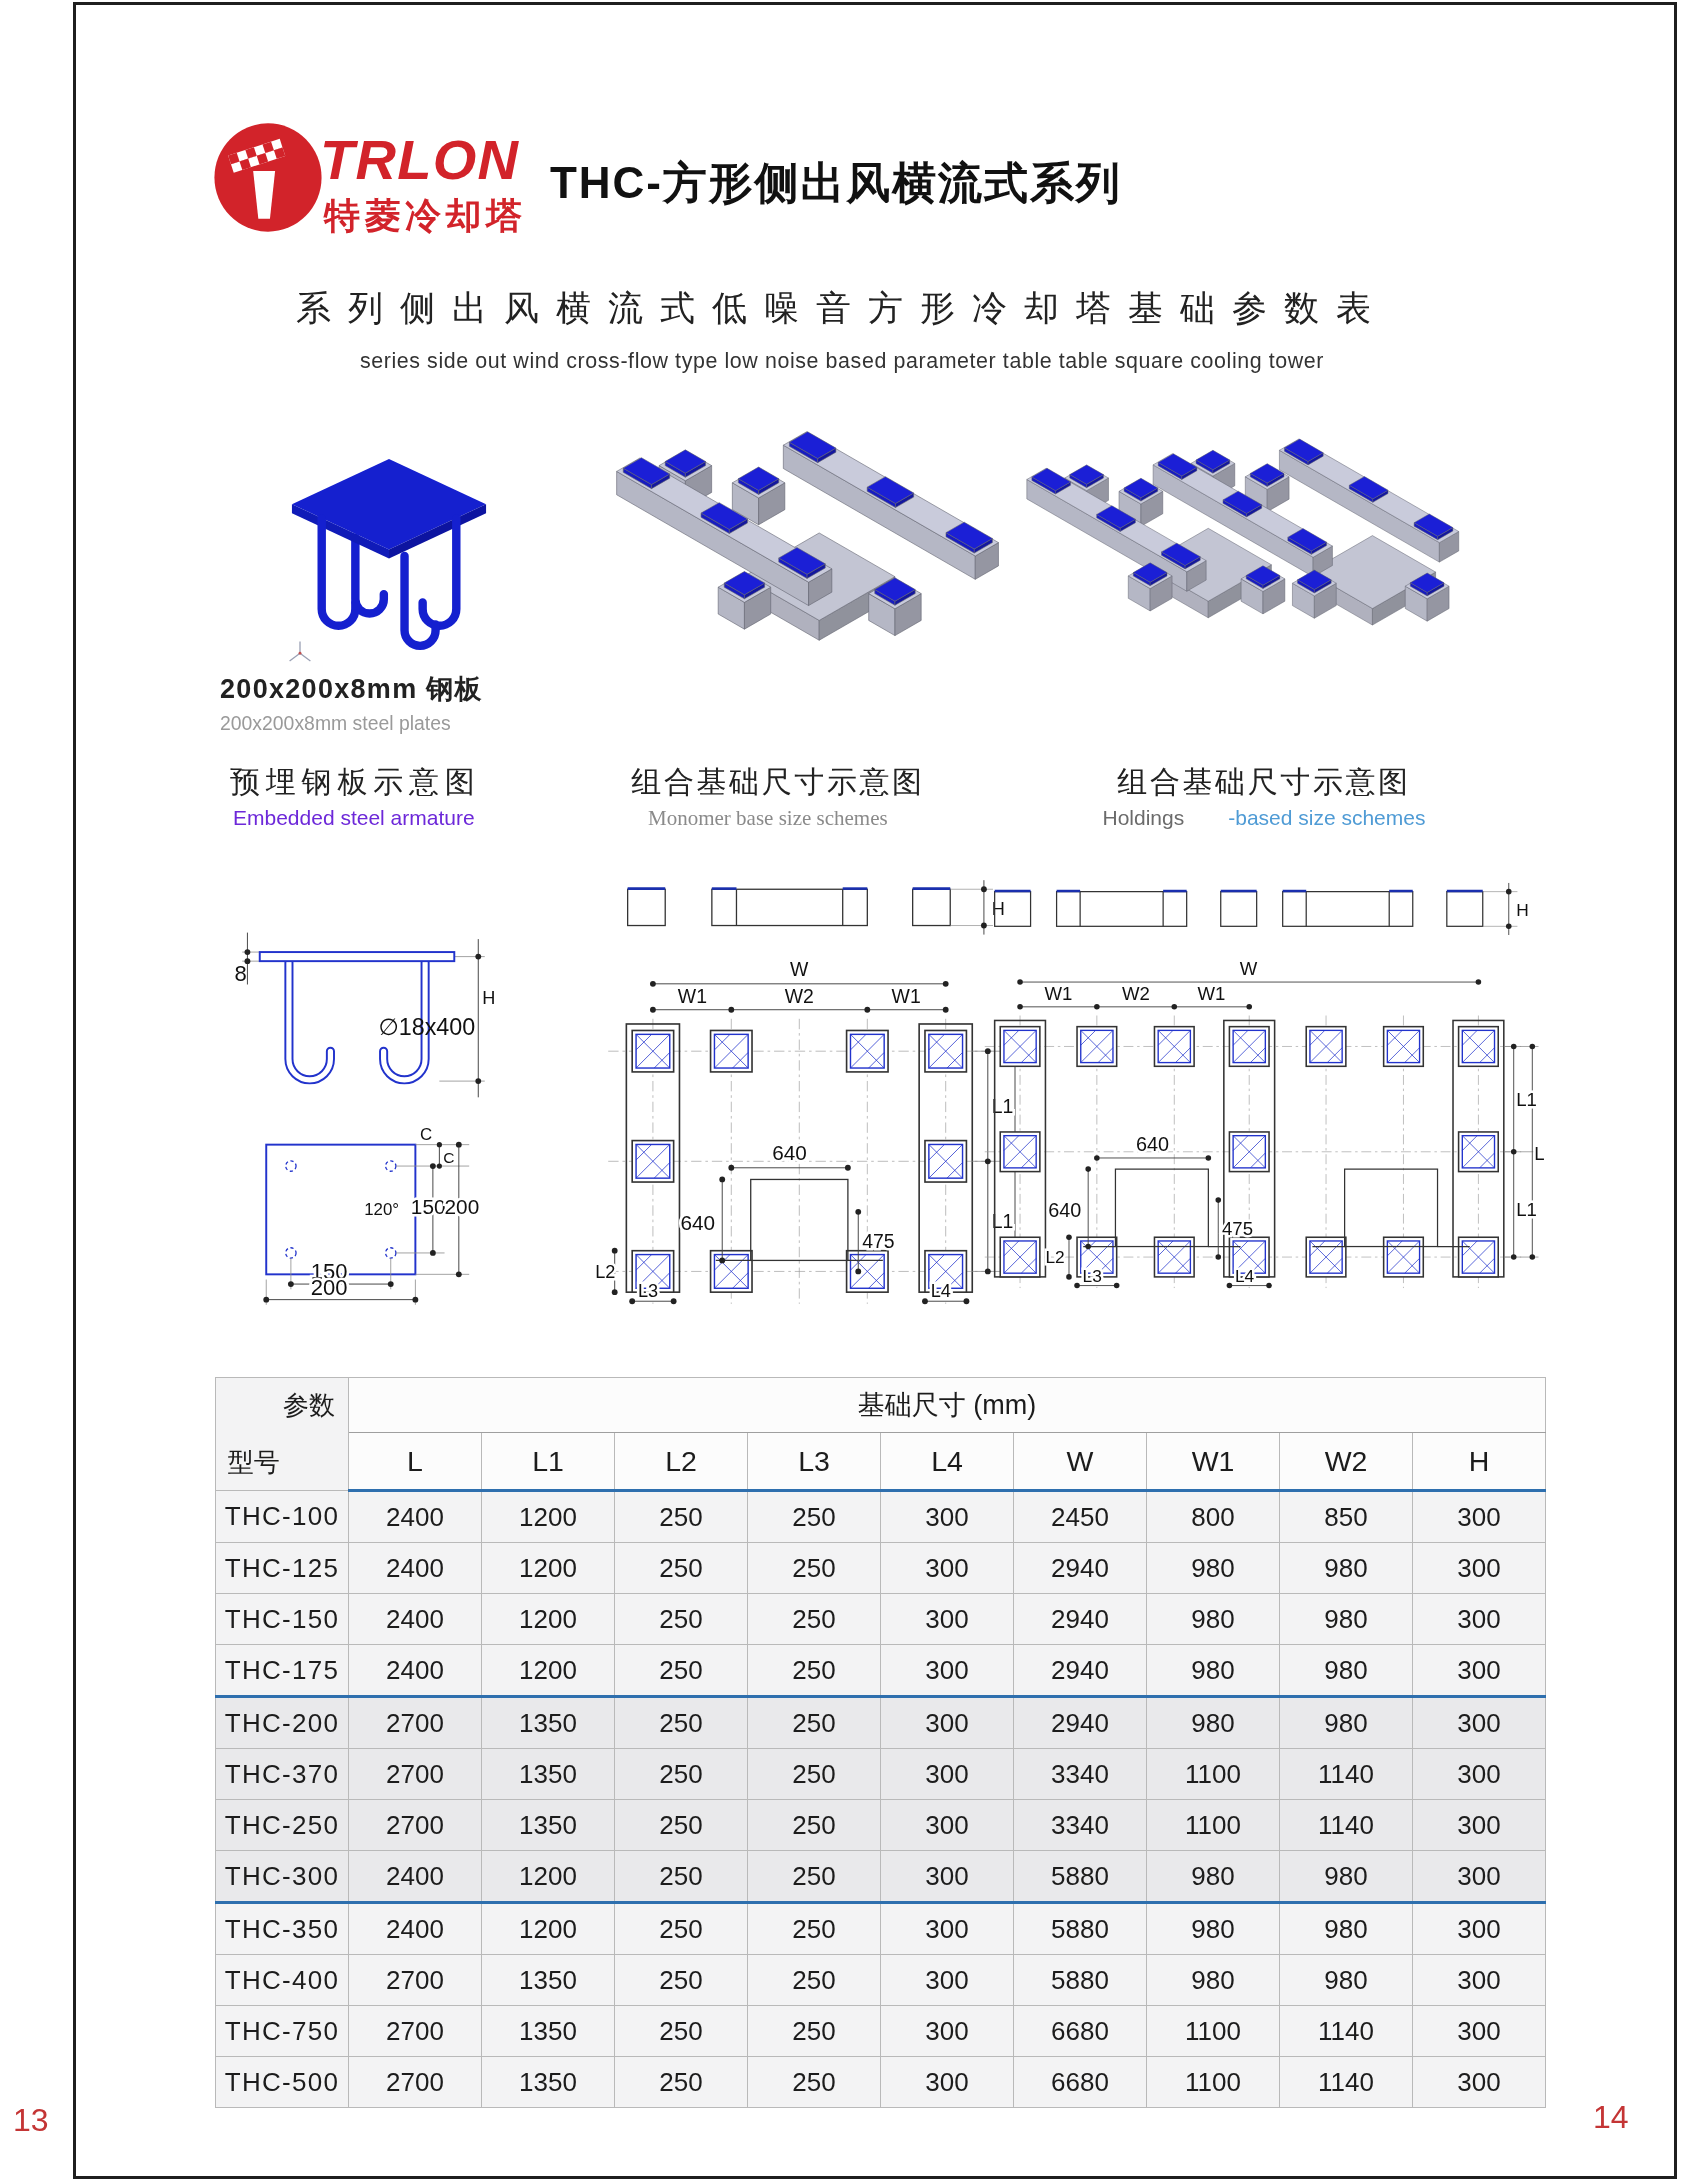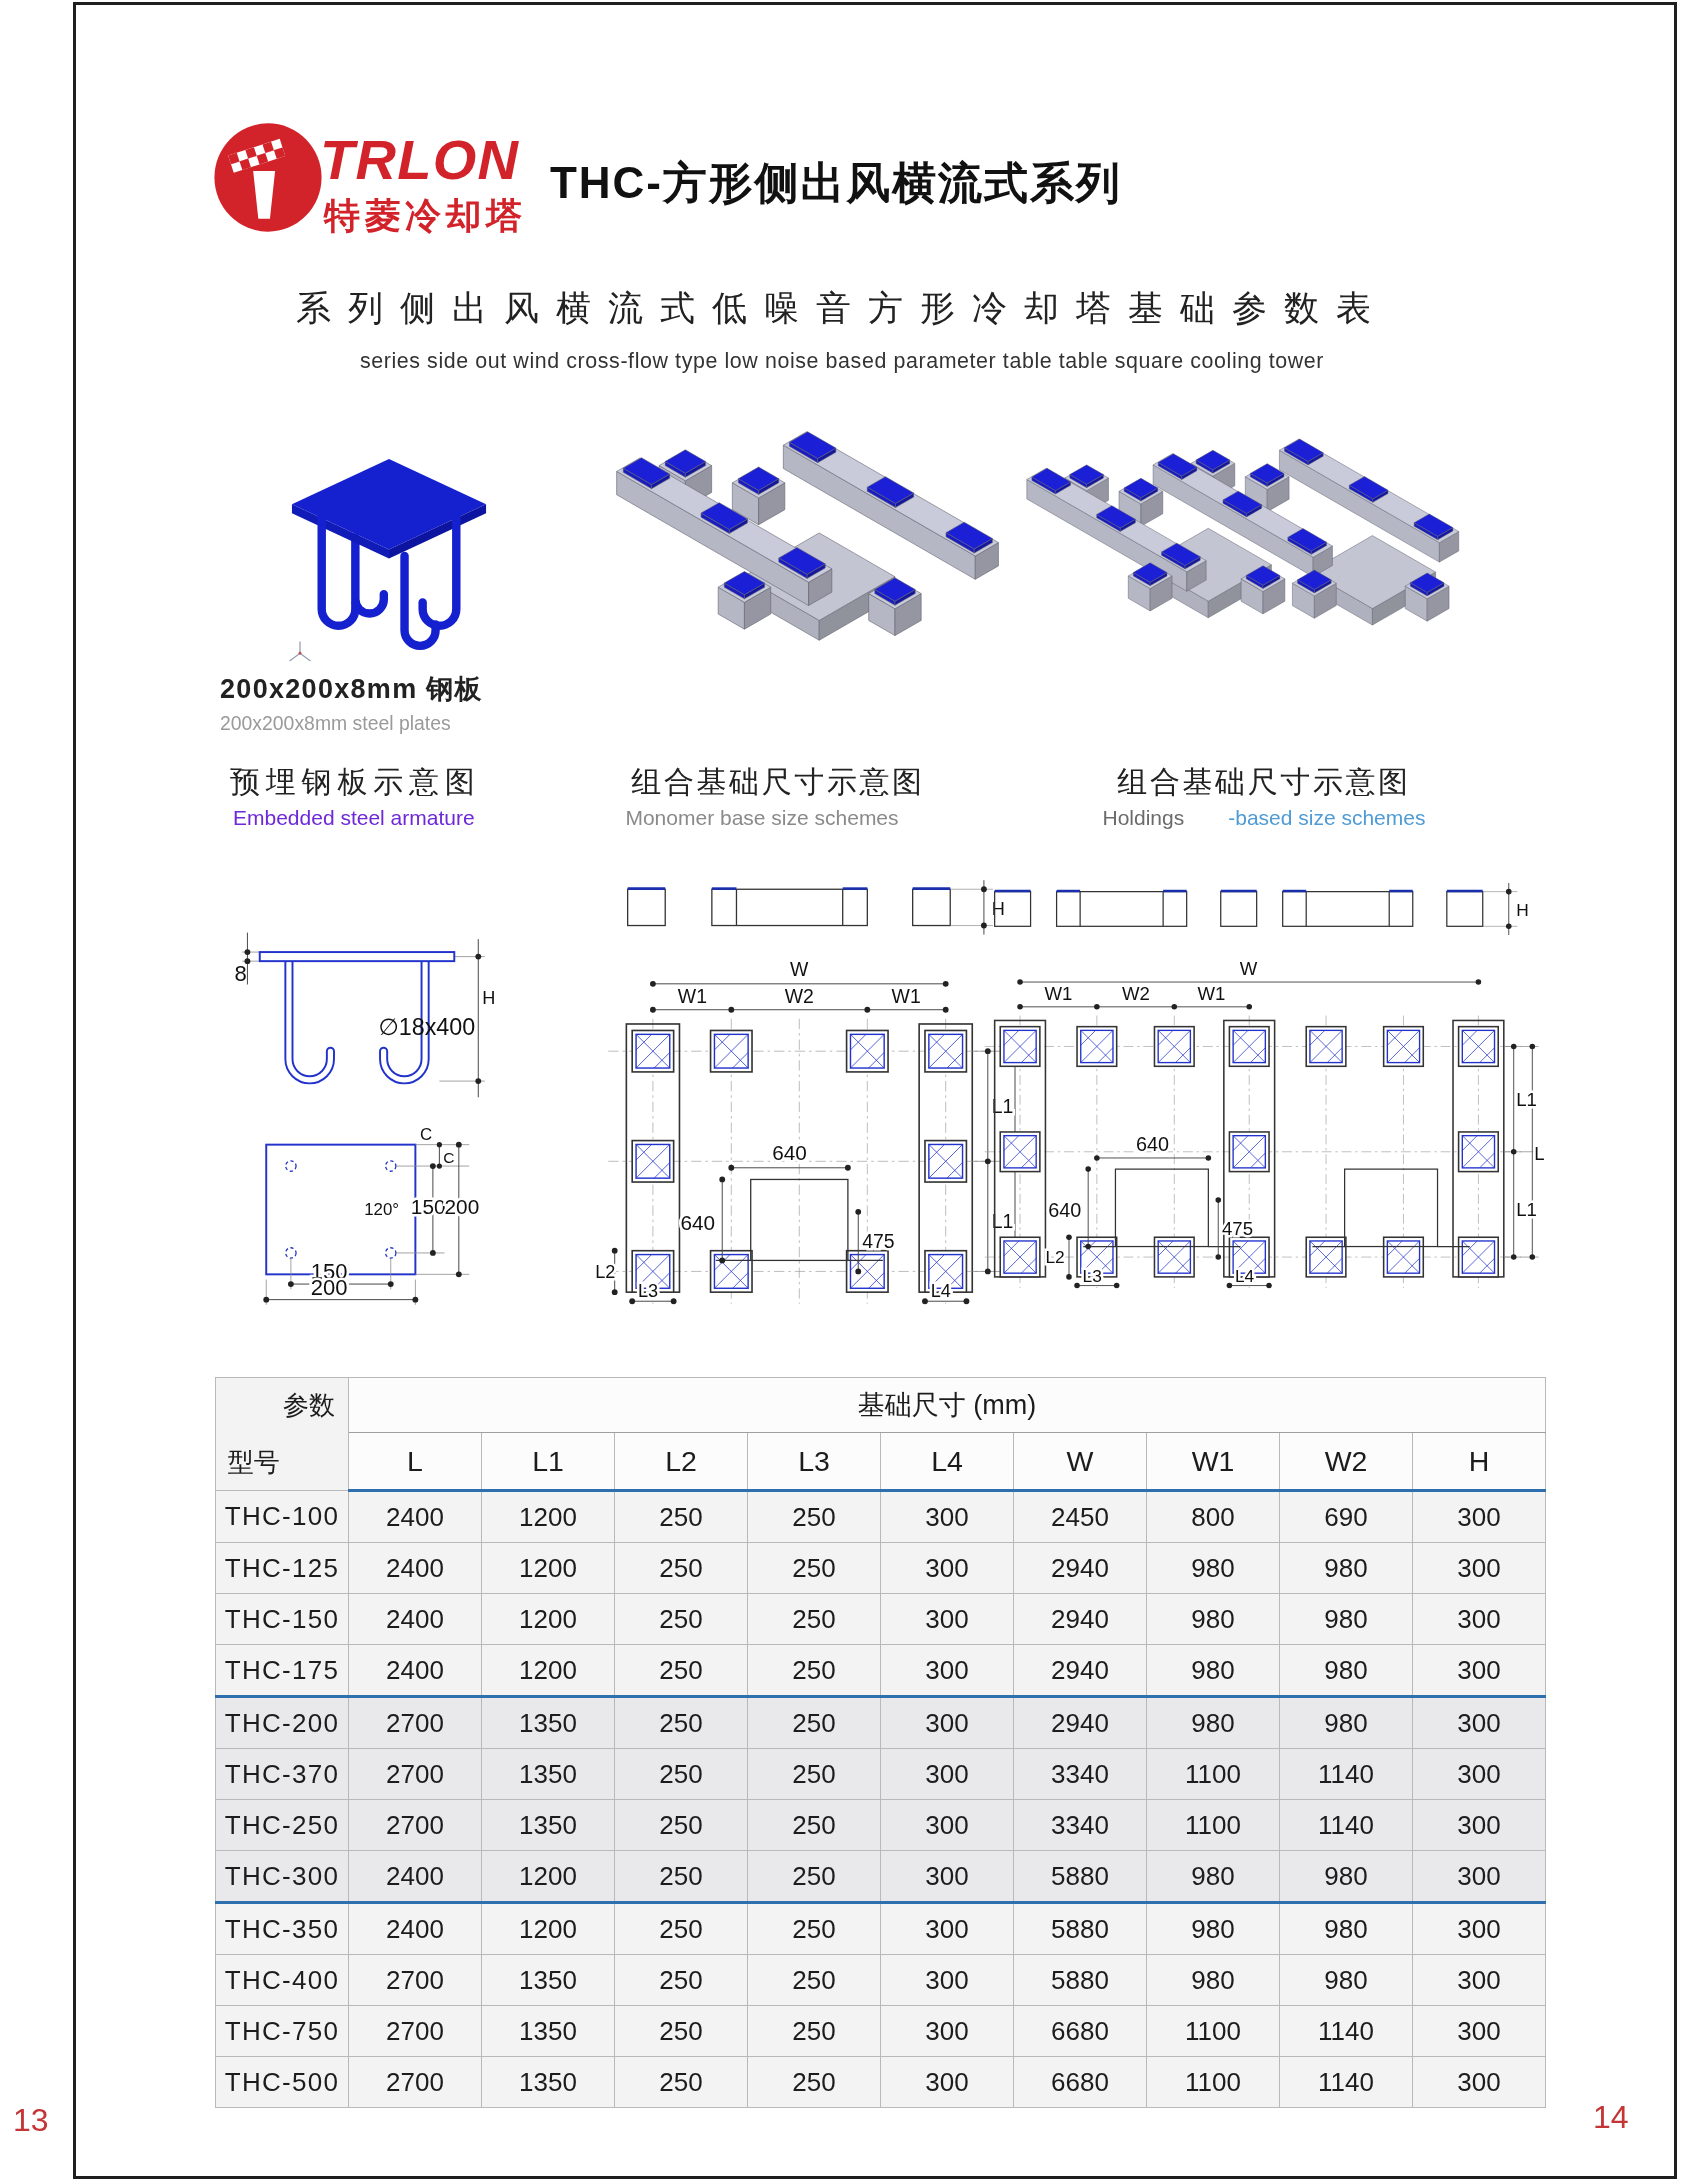--- a/index.html
+++ b/index.html
@@ -17,21 +17,21 @@
   #sub-cn{left:194px;top:285px;width:1296px;text-align:center;font-size:35px;font-weight:500;color:#222;letter-spacing:17px;}
   #sub-en{left:194px;top:349px;width:1296px;text-align:center;font-size:21.4px;color:#333;letter-spacing:0.6px;}
   
   .cap-cn{font-size:30px;font-weight:500;color:#222;}
   .cap-en{font-size:21px;color:#8a8a8a;}
   #plate-cap-cn{left:220px;top:671px;font-size:27px;font-weight:600;letter-spacing:1.3px;color:#222;}
   #plate-cap-en{left:220px;top:712px;font-size:19.4px;color:#9a9a9a;}
   #plate-lbl-cn{left:230px;top:762px;letter-spacing:5.8px;}
   #plate-lbl-en{left:233px;top:806px;color:#6d28d9;}
   #mono-lbl-cn{left:616px;top:762px;width:324px;text-align:center;letter-spacing:2.6px;}
-  #mono-lbl-en{left:600px;top:806px;width:324px;text-align:center;}
+  #mono-lbl-en{left:648px;top:806px;width:324px;text-align:left;font-family:Liberation Serif, serif;}
   #combo-lbl-cn{left:1102px;top:762px;width:324px;text-align:center;letter-spacing:2.6px;}
   #combo-lbl-en{left:1102px;top:806px;width:324px;text-align:center;}
   #combo-lbl-en .pre{color:#6b6b6b;}
   #combo-lbl-en .suf{color:#4f9bd5;margin-left:44px;}
   
   #spec-table{border-collapse:collapse;table-layout:fixed;width:1330px;background:#fff;border:1.9px solid #8f8f8f;padding-left:32px;}
   #spec-table td{border:1.3px solid #b9b9b9;text-align:center;vertical-align:middle;color:#1c1c1c;padding:0;}
   #spec-table .ghead{font-size:27px;height:54px;background:#fcfcfc;border-bottom:1.9px solid #9f9f9f;}
   #spec-table .hr2 td{font-size:28.5px;height:56px;background:#fcfcfc;border-bottom:3.9px solid #2e6fae;}
   #spec-table tbody td{font-size:26px;height:50px;background:#f3f3f4;}
@@ -645,21 +645,21 @@
     <tbody id="table-body">
         <tr>
           <td class="model">THC-100</td>
           <td>2400</td>
           <td>1200</td>
           <td>250</td>
           <td>250</td>
           <td>300</td>
           <td>2450</td>
           <td>800</td>
-          <td>690</td>
+          <td>850</td>
           <td>300</td>
         </tr>
         <tr>
           <td class="model">THC-125</td>
           <td>2400</td>
           <td>1200</td>
           <td>250</td>
           <td>250</td>
           <td>300</td>
           <td>2940</td>

